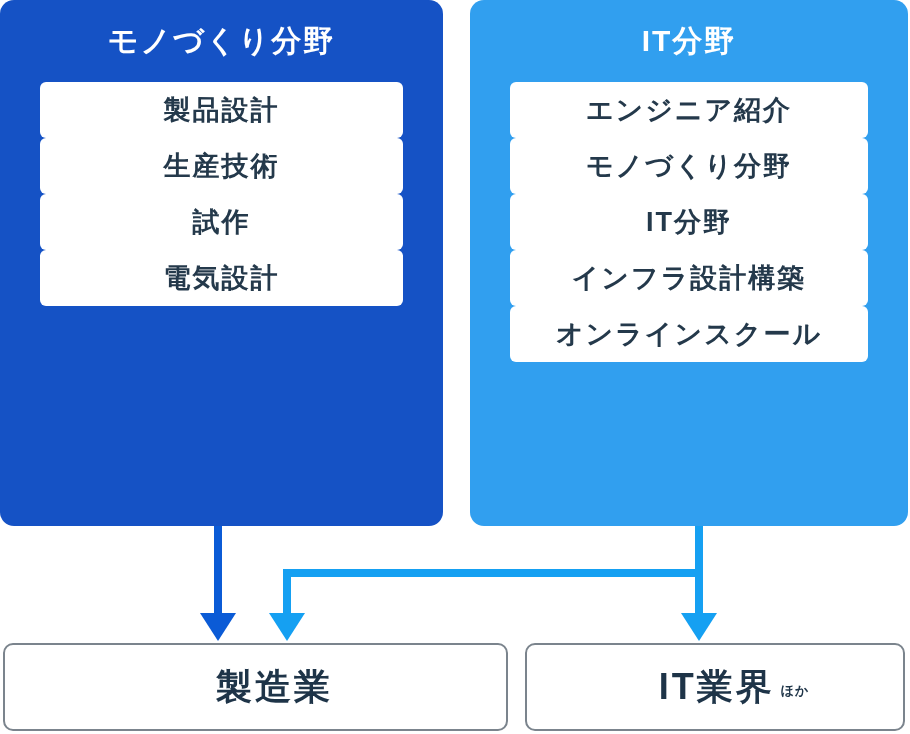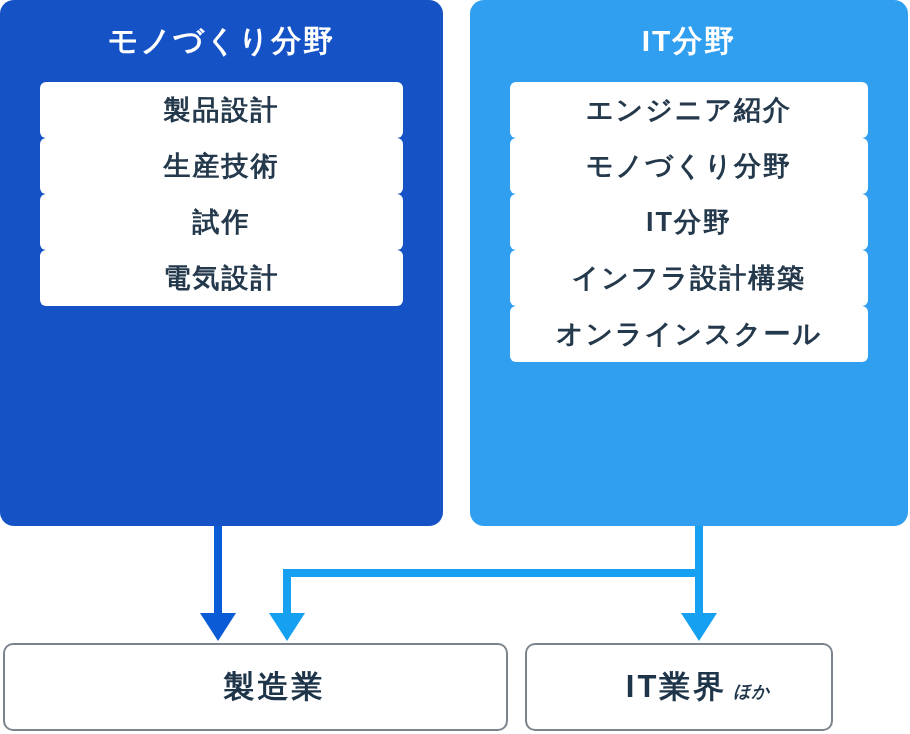--- a/index.html
+++ b/index.html
@@ -54,29 +54,29 @@
   .head-light-main  {left:681px;border-top-color:#15A0F2;}
   
   .dest{
     position:absolute;top:643px;height:88px;
     border:2px solid #7B848D;border-radius:10px;
     box-sizing:border-box;background:transparent;
     display:flex;align-items:baseline;justify-content:center;
     color:#1E3448;
   }
   .dest-left{left:3px;width:505px;}
-  .dest-right{left:525px;width:308px;}
+  .dest-right{left:525px;width:380px;}
   .dest-label{
-    font-size:31px;font-weight:700;letter-spacing:3px;
+    font-size:36px;font-weight:700;letter-spacing:3px;
     align-self:center;
     margin-left:38px;
   }
   .dest-suffix{
-    font-size:17px;font-weight:700;letter-spacing:1px;
-    margin-left:6px;align-self:center;padding-top:8px;font-style:italic;
+    font-size:13px;font-weight:700;letter-spacing:1px;
+    margin-left:6px;align-self:center;padding-top:8px;
   }
 </style>
 </head>
 <body>
 
 <div class="canvas">
 
   <section class="panel panel-left">
     <h2 class="panel-title">モノづくり分野</h2>
     <div class="items">

